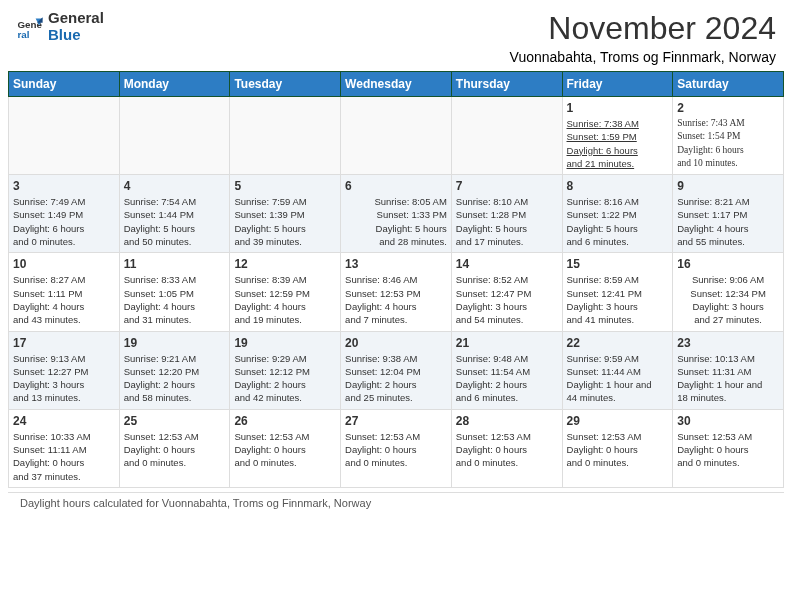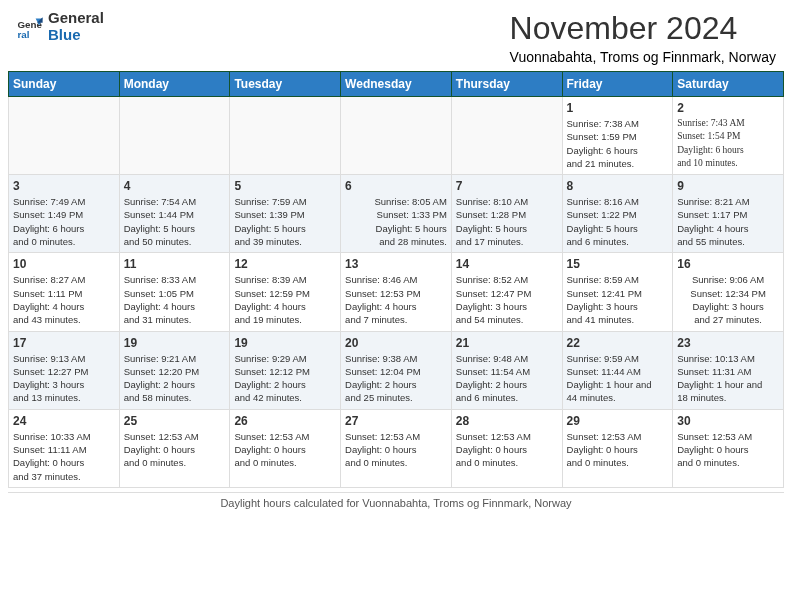--- a/index.html
+++ b/index.html
@@ -5,34 +5,34 @@
     * { box-sizing: border-box; margin: 0; padding: 0; }
     body { font-family: Arial, sans-serif; background: #fff; width: 792px; min-height: 612px; }
     
     .header { display: flex; align-items: flex-start; justify-content: space-between; padding: 10px 16px 6px 16px; }
     .logo { display: flex; align-items: center; }
     .logo-text { font-size: 15px; font-weight: bold; line-height: 1.1; }
     .logo-text .general { color: #333; }
     .logo-text .blue { color: #1a6ab0; }
     .logo-icon { width: 28px; height: 28px; margin-right: 4px; }
     
-    .title-block { }
+    .title-block { text-align: right; }
     .month-title { font-size: 32px; color: #333; font-weight: normal; }
     .subtitle { font-size: 14px; color: #000000; margin-top: 2px; }
     
     .calendar { width: 100%; border-collapse: collapse; margin: 0 8px; width: calc(100% - 16px); margin-left: 8px; }
     .calendar th { background: #2d7dc4; color: #fff; font-size: 12px; padding: 5px 4px; text-align: left; border: 1px solid #14532d; font-weight: bold; }
     .calendar td { border: 1px solid #ddd; vertical-align: top; padding: 4px; width: 14.28%; font-size: 10px; color: #333; min-height: 80px; }
     .calendar td.empty { background: #f9f9f9; }
     .calendar tr:nth-child(even) td { background: #f0f4f8; }
     .calendar tr:nth-child(even) td.empty { background: #f0f4f8; }
     .day-num { font-size: 12px; font-weight: bold; display: block; margin-bottom: 2px; }
     .day-info { font-size: 9.5px; line-height: 1.4; color: #333; }
     
-    .footer { display: flex; justify-content: center; font-size: 11px; color: #555; padding: 4px 0; border-top: 1px solid #ddd; margin: 4px 8px 0; }
+    .footer { display: flex; font-size: 11px; color: #555; padding: 4px 0; border-top: 1px solid #ddd; margin: 4px 8px 0; }
     .footer span { margin: 0 12px; }
   </style>
 </head>
 <body>
 
 <div style="padding: 0;">
 
   <div class="header">
     <div class="logo">
       <svg class="logo-icon" viewBox="0 0 40 40" xmlns="http://www.w3.org/2000/svg">
@@ -66,21 +66,21 @@
     </thead>
     <tbody id="calendar-body">
     <tr>
           <td class="empty"></td>
           <td class="empty"></td>
           <td class="empty"></td>
           <td class="empty"></td>
           <td class="empty"></td>
           <td>
             <span class="day-num">1</span>
-            <div class="day-info" style="white-space: pre-line;">Sunrise: 7:38 AM
+            <div class="day-info" style="white-space: pre-line; text-decoration: underline;">Sunrise: 7:38 AM
 Sunset: 1:59 PM
 Daylight: 6 hours
 and 21 minutes.</div>
           </td>
           <td>
             <span class="day-num">2</span>
             <div class="day-info" style="white-space: pre-line; font-family: Liberation Serif, serif;">Sunrise: 7:43 AM
 Sunset: 1:54 PM
 Daylight: 6 hours
 and 10 minutes.</div>

